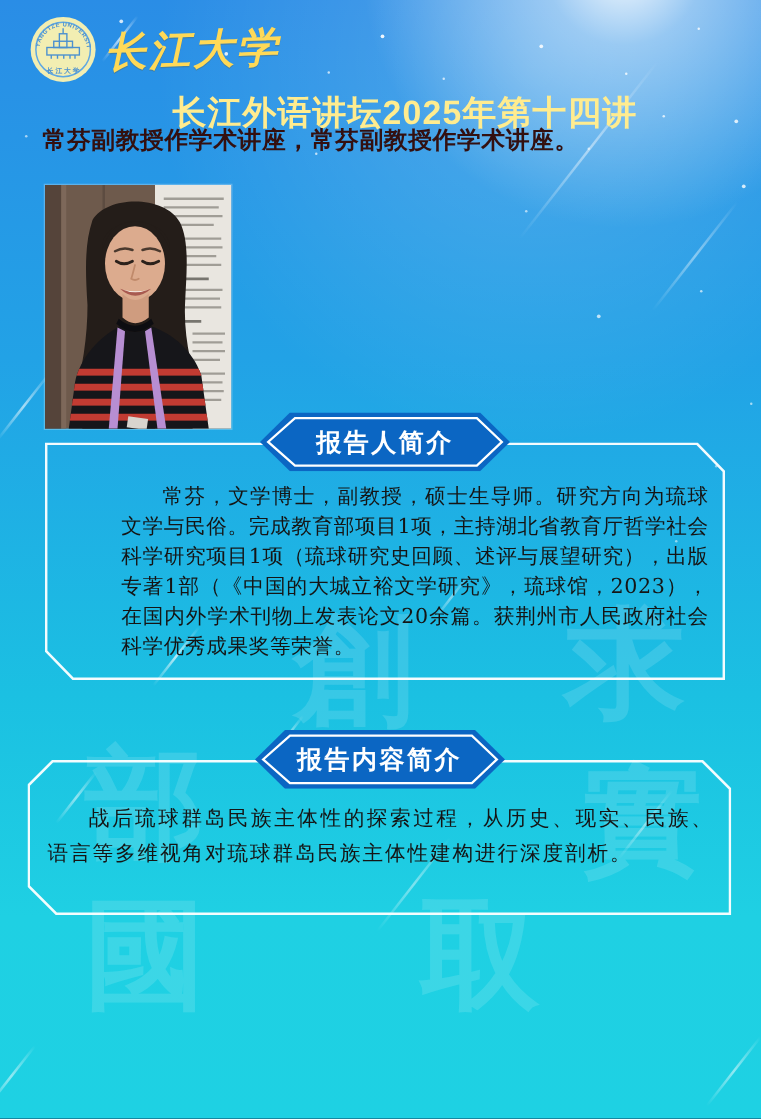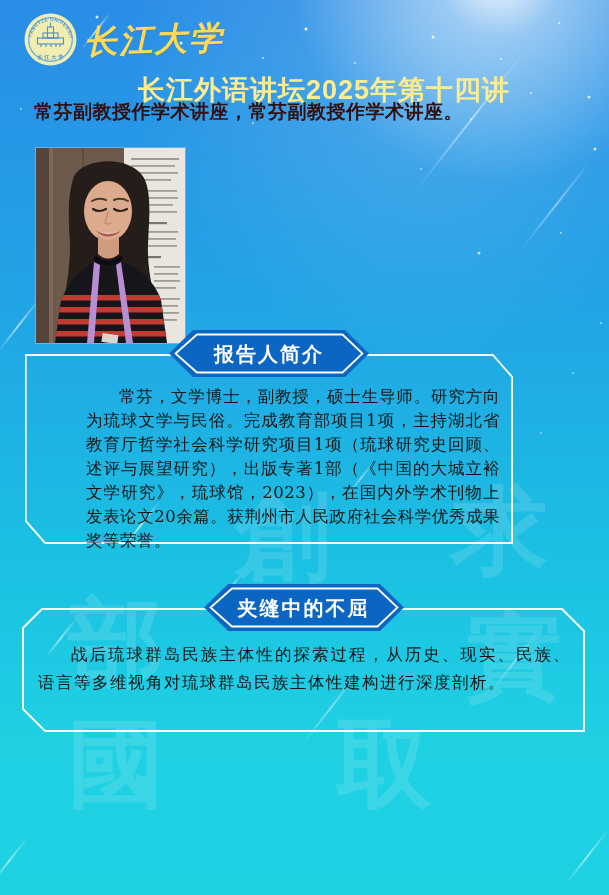--- a/index.html
+++ b/index.html
@@ -33,21 +33,21 @@
   .invite{position:absolute;left:34px;top:99px;margin:0;font-size:19px;font-weight:bold;color:#331010;letter-spacing:.5px;}
   
   .photo{position:absolute;left:36px;top:148px;width:149px;height:195px;margin:0;box-shadow:0 0 0 1px rgba(255,255,255,.25);}
   .details{position:absolute;left:204px;top:151px;width:386px;color:#ffffff;font-weight:bold;font-size:19px;}
   .details p{margin:0;line-height:37px;letter-spacing:.5px;}
   .details .lbl{margin-right:7px;}
   .details .venue{margin-top:3px;}
   .details .speaker{margin-top:-5px;}
   
   .box{position:absolute;}
-  .box1{left:25px;top:354px;width:488px;height:190px;}
+  .box1{left:36px;top:354px;width:544px;height:190px;}
   .box2{left:22px;top:608px;width:563px;height:124px;}
   .frame{position:absolute;left:0;top:0;width:100%;height:100%;}
   .badge{position:absolute;left:50%;top:-24px;width:200px;height:47px;transform:translateX(-50%);}
   .badge svg{position:absolute;left:0;top:0;}
   .badge .badge-label{position:absolute;left:0;top:50%;width:100%;transform:translateY(-50%);
     text-align:center;color:#fff;font-weight:bold;font-size:20px;letter-spacing:2px;}
   .box-body{position:absolute;margin:0;color:#151515;font-family:"DejaVu Serif",serif;
     text-align:justify;text-indent:2em;}
   .box1 .box-body{left:15px;right:13px;top:31px;font-size:16.5px;line-height:24px;letter-spacing:.5px;margin-left:46px;}
   .box2 .box-body{left:16px;right:14px;top:33px;font-size:16.5px;line-height:28px;letter-spacing:1.5px;}
@@ -176,18 +176,18 @@
 
   <section class="box box2">
     <svg class="frame" viewBox="0 0 563 124" preserveAspectRatio="none">
       <polygon points="20,1 540,1 562,23 562,123 23,123 1,101 1,20" fill="none" stroke="#ffffff" stroke-width="2" opacity=".95"></polygon>
     </svg>
     <div class="badge">
       <svg width="200" height="47" viewBox="0 0 200 47">
         <polygon points="24,0 176,0 200,23.5 176,47 24,47 0,23.5" fill="#0b66c3"></polygon>
         <polygon points="28,4.5 173.5,4.5 193.5,23.5 173.5,42.5 28,42.5 6.5,23.5" fill="none" stroke="#ffffff" stroke-width="1.8"></polygon>
       </svg>
-      <span class="badge-label">夹缝中的不屈</span>
+      <span class="badge-label">报告内容简介</span>
     </div>
     <p class="box-body">战后琉球群岛民族主体性的探索过程，从历史、现实、民族、语言等多维视角对琉球群岛民族主体性建构进行深度剖析。</p>
   </section>
 
 </div>
 
 </body></html>

